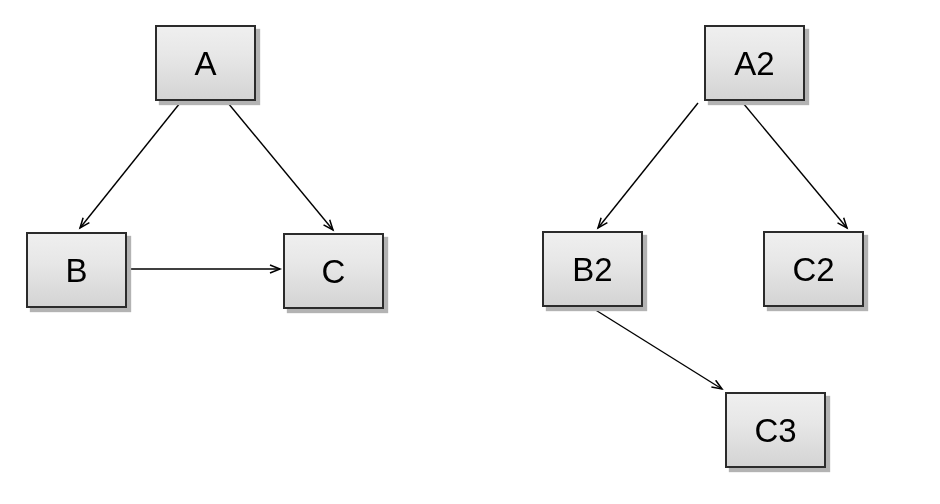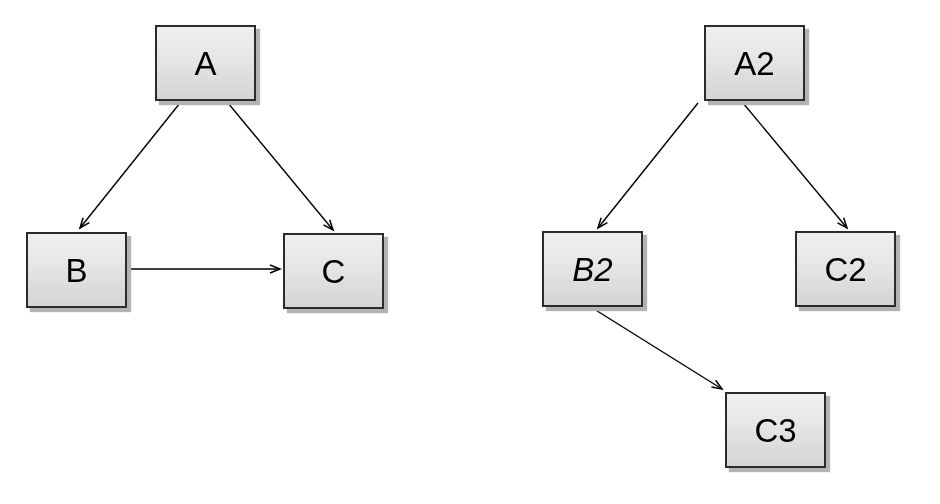--- a/index.html
+++ b/index.html
@@ -39,22 +39,22 @@
     color: #000000;
     line-height: 1;
     letter-spacing: 0px;
     user-select: none;
   }
   
   #node-A  { left: 155px; top: 25px;  }
   #node-B  { left: 26px;  top: 232px; }
   #node-C  { left: 283px; top: 233px; }
   #node-A2 { left: 669px; top: 25px; margin-left: 35px;  }
-  #node-B2 { left: 542px; top: 231px; font-style: italic; }
-  #node-C2 { left: 795px; top: 231px; }
+  #node-B2 { left: 542px; top: 231px; }
+  #node-C2 { left: 763px; top: 231px; }
   #node-C3 { left: 677px; top: 392px; margin-left: 48px; }
   .edge {
     stroke: #000000;
     stroke-width: 1.4;
     fill: none;
   }
 </style>
 </head>
 <body>
 

